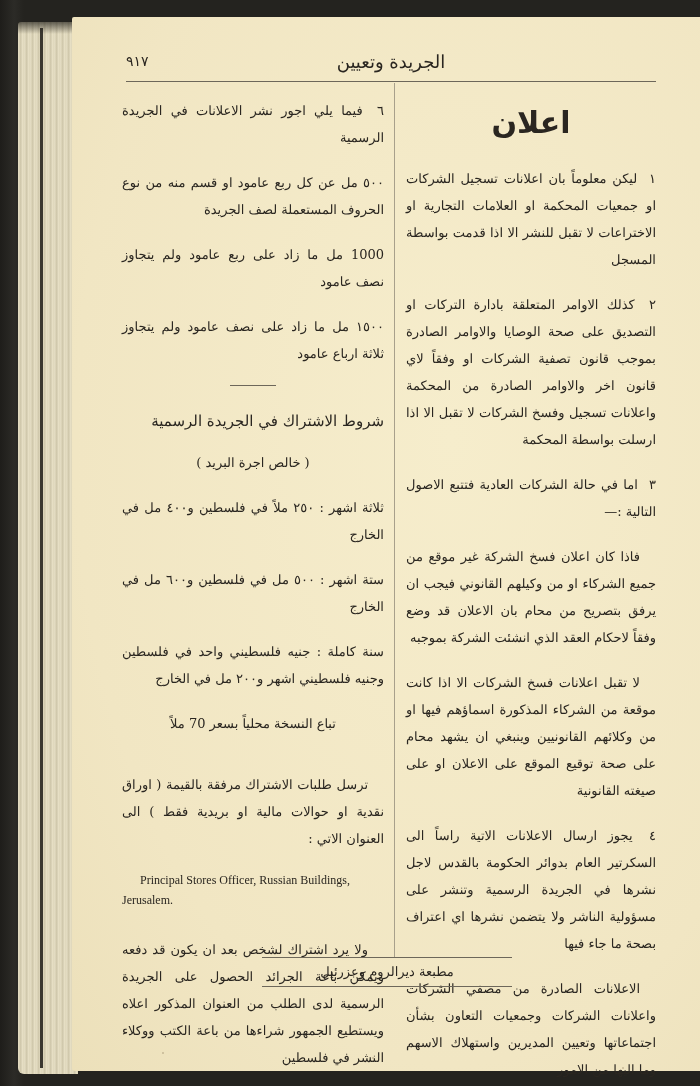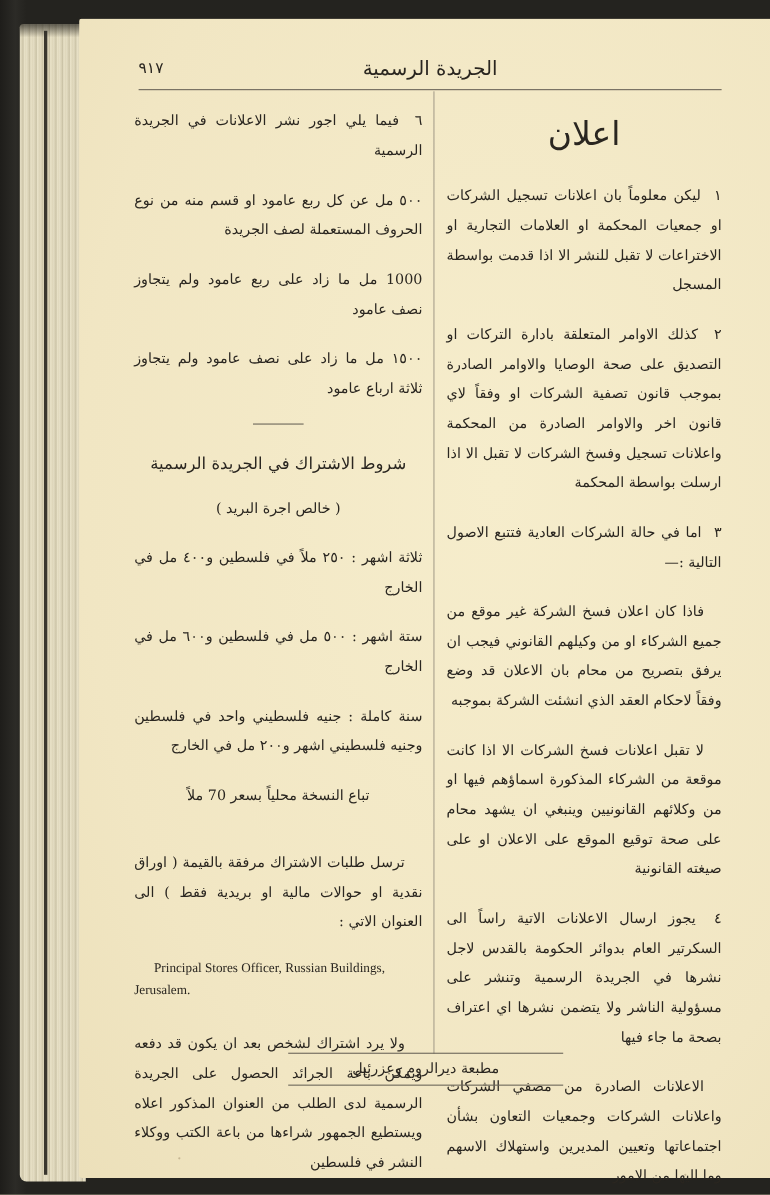--- a/index.html
+++ b/index.html
@@ -123,41 +123,41 @@
       top: 80px;
       width: 262px;
     }
 
     .notice-title {
       text-align: center;
       font-size: 30px;
       line-height: 40px;
       margin: 6px 0 22px 0;
       font-family: "DejaVu Sans", sans-serif;
-      font-weight: normal;
+      font-weight: bold;
     }
     .para {
       margin: 0 0 18px 0;
     }
     .para-indent {
       text-indent: 16px;
     }
     .para .num {
       margin-left: 6px;
     }
     .center {
       text-align: center;
     }
     .short-rule {
       width: 46px;
       margin: 18px auto 22px auto;
       border-top: 1px solid #6d675a;
     }
     .sub-heading {
-      text-align: center;
+      text-align: right;
       font-size: 15px;
       margin: 10px 0 14px 0;
     }
     .english-address {
       direction: ltr;
       text-align: left;
       font-family: "Liberation Serif", serif;
       font-size: 12px;
       line-height: 20px;
       text-indent: 18px;
@@ -195,21 +195,21 @@
 <div class="page-edges">
   <div class="dark-gap"></div>
   <div class="top-shadow"></div>
 </div>
 
 <div class="page">
   <div class="page-inner">
 
     <div class="header">
       <span class="page-number">٩١٧</span>
-      <div class="running-title">الجريدة الرسمية</div>
+      <div class="running-title">الجريدة وتعيين</div>
       <div class="header-rule"></div>
     </div>
 
     <div class="col-divider"></div>
 
     <div class="col col-right">
       <div class="notice-title">اعلان</div>
 
       <p class="para">
         <span class="num">١</span>

